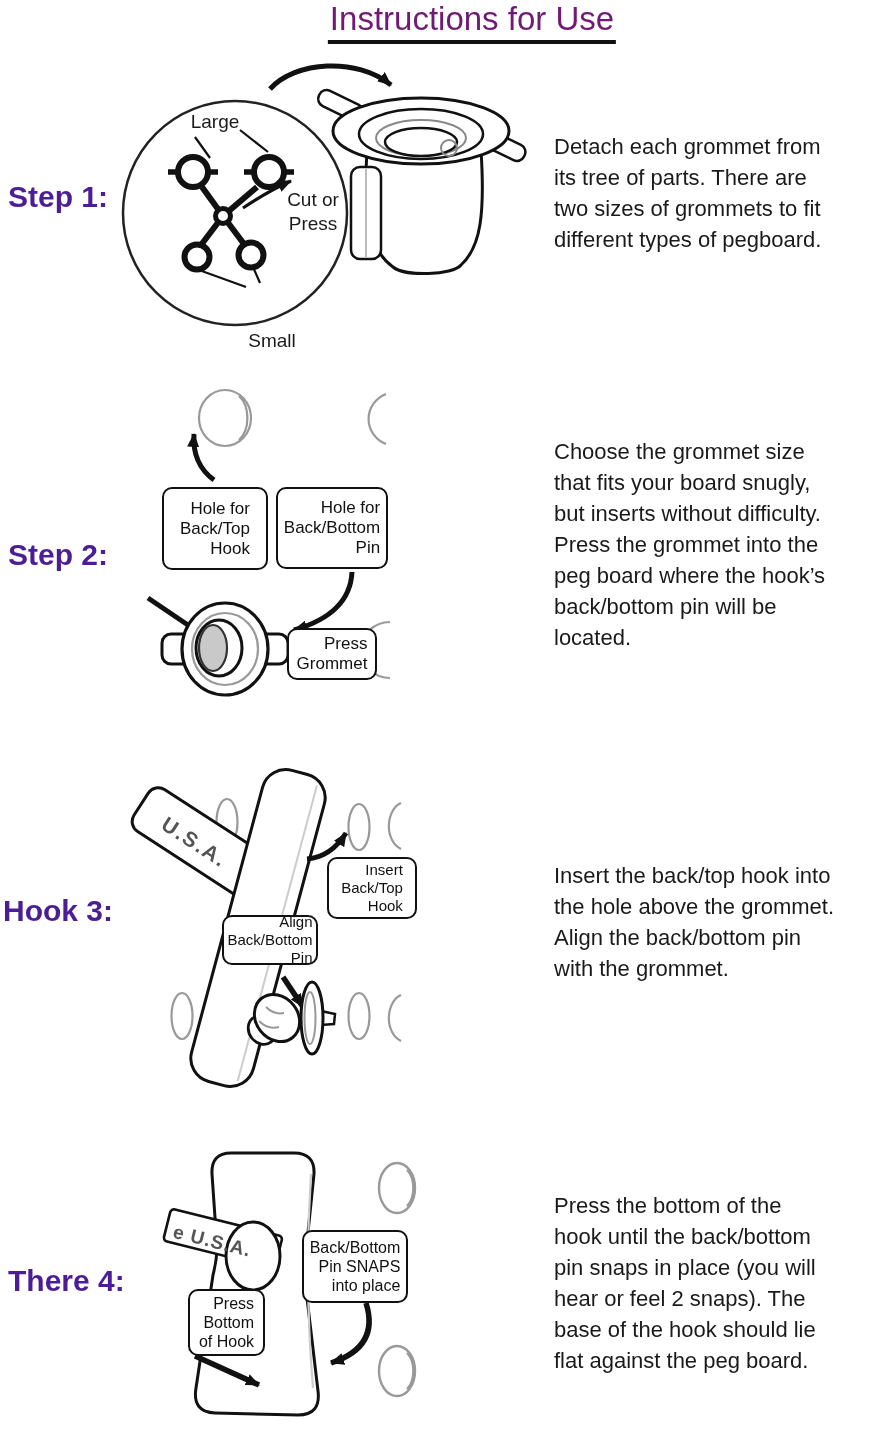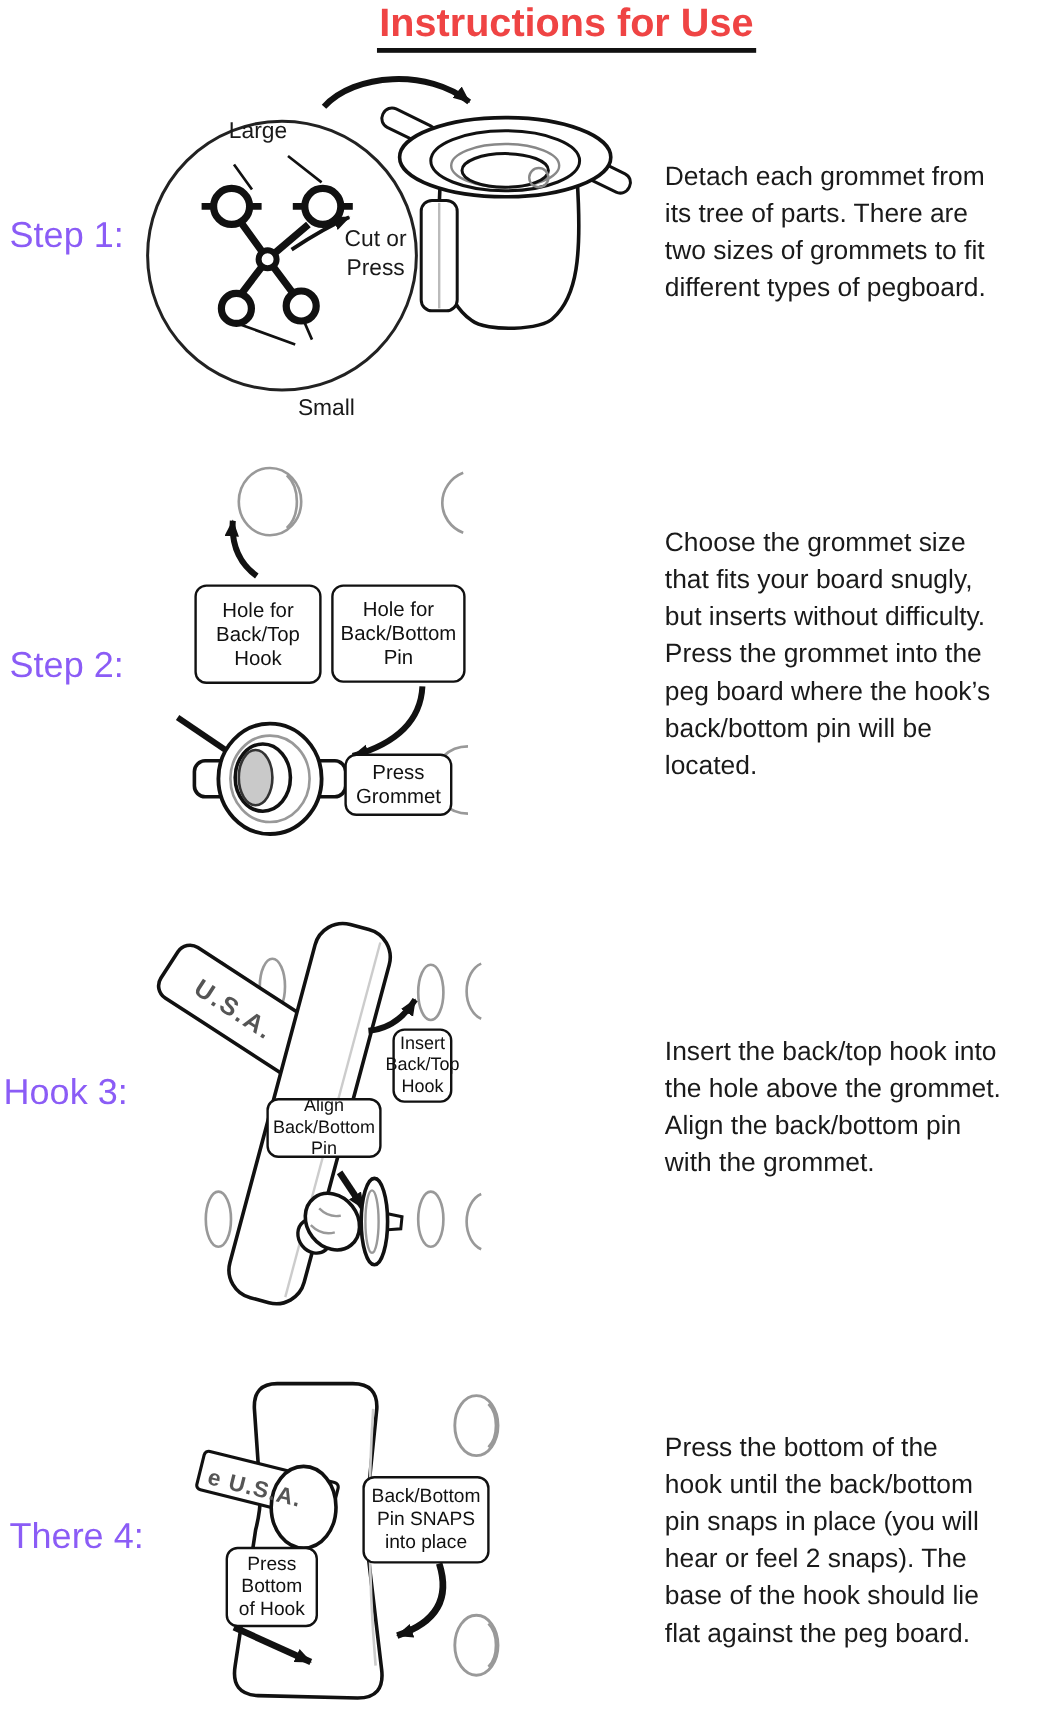--- a/index.html
+++ b/index.html
@@ -1,26 +1,26 @@
 <!DOCTYPE html>
 <html><head>
 <meta charset="utf-8">
 <style>
   html,body{margin:0;padding:0;background:#ffffff;}
   .page{position:relative;width:884px;height:1431px;background:#ffffff;overflow:hidden;
         font-family:"Liberation Sans",sans-serif;color:#1a1a1a;}
   .title{position:absolute;top:0px;left:472px;transform:translateX(-50%);
-         font-size:33px;font-weight:bold;color:#ef4444;white-space:nowrap;
+         font-size:33px;font-weight:normal;color:#701a75;white-space:nowrap;
          border-bottom:4px solid #111;padding:0 2px 2px 2px;}
-  .step-label{position:absolute;font-size:30px;font-weight:normal;color:#8b5cf6;white-space:nowrap;}
+  .step-label{position:absolute;font-size:30px;font-weight:bold;color:#4c1d95;white-space:nowrap;}
   .step-text{position:absolute;left:554px;width:350px;font-size:22px;line-height:31px;
              white-space:pre-line;color:#1a1a1a;}
   .callout{position:absolute;box-sizing:border-box;border:2.5px solid #111;border-radius:10px;
            background:#fff;display:flex;align-items:center;justify-content:center;
-           text-align:center;white-space:pre-line;color:#111;z-index:3;}
+           text-align:right;white-space:pre-line;color:#111;z-index:3;}
   .c-lg{font-size:17px;line-height:20px;}
   .c-md{font-size:16px;line-height:19px;}
   .c-sm{font-size:15px;line-height:18px;}
   .dlabel{position:absolute;font-size:19px;line-height:24px;color:#1a1a1a;text-align:center;
           white-space:pre-line;z-index:3;}
   .brand{position:absolute;color:#555;font-weight:bold;z-index:3;letter-spacing:2px;
          transform-origin:left top;white-space:nowrap;}
   svg.diagram{position:absolute;z-index:1;overflow:visible;}
 </style>
 </head>
@@ -59,21 +59,21 @@
       <ellipse cx="316" cy="76" rx="88" ry="33" fill="#fff" stroke="#111" stroke-width="3"></ellipse>
       <ellipse cx="316" cy="79" rx="62" ry="25" fill="none" stroke="#111" stroke-width="2.5"></ellipse>
       <ellipse cx="316" cy="83" rx="45" ry="18" fill="none" stroke="#888" stroke-width="2"></ellipse>
       <ellipse cx="316" cy="87" rx="36" ry="14" fill="none" stroke="#111" stroke-width="2.5"></ellipse>
       <circle cx="344" cy="93" r="8" fill="none" stroke="#888" stroke-width="2"></circle>
       <rect x="246" y="112" width="30" height="92" rx="9" fill="#fff" stroke="#111" stroke-width="2.5"></rect>
       <path d="M261,114 V202" stroke="#bbb" stroke-width="2"></path>
     </g>
   </svg>
 
-  <div class="dlabel" style="left:186px;top:98px;width:58px;text-align:center;">Large</div>
+  <div class="dlabel" style="left:186px;top:110px;width:58px;text-align:center;">Large</div>
   <div class="dlabel" style="left:281px;top:188px;width:64px;">Cut or
 Press</div>
   <div class="dlabel" style="left:242px;top:281px;width:60px;margin-top:48px;">Small</div>
 
   <div class="step-text" style="top:131px;">Detach each grommet from
 its tree of parts. There are
 two sizes of grommets to fit
 different types of pegboard.</div>
 
   <div class="step-label" style="left:8px;top:538px;">Step 2:</div>
@@ -151,21 +151,21 @@
       <ellipse cx="142" cy="243" rx="21" ry="25" transform="rotate(-38 142 243)" fill="#fff" stroke="#111" stroke-width="3"></ellipse>
       <path d="M131,232 q8,8 18,6 M124,246 q9,9 20,6" stroke="#999" stroke-width="2" fill="none"></path>
       <path d="M186,236 l14,3 -1,10 -13,1 z" fill="#fff" stroke="#111" stroke-width="2.5"></path>
       <ellipse cx="177" cy="243" rx="11" ry="36" fill="#fff" stroke="#111" stroke-width="3"></ellipse>
       <ellipse cx="175" cy="243" rx="5.5" ry="26" fill="none" stroke="#999" stroke-width="2"></ellipse>
     </g>
   </svg>
 
   <div class="brand" style="left:170px;top:812px;transform:rotate(33deg);font-size:21px;">U.S.A.</div>
 
-  <div class="callout c-sm" style="left:327px;top:857px;width:50px;height:62px;">Insert
+  <div class="callout c-sm" style="left:327px;top:857px;width:90px;height:62px;">Insert
 Back/Top
 Hook</div>
   <div class="callout c-sm" style="left:222px;top:915px;width:96px;height:50px;">Align
 Back/Bottom
 Pin</div>
 
   <div class="step-text" style="top:860px;">Insert the back/top hook into
 the hole above the grommet.
 Align the back/bottom pin
 with the grommet.</div>

